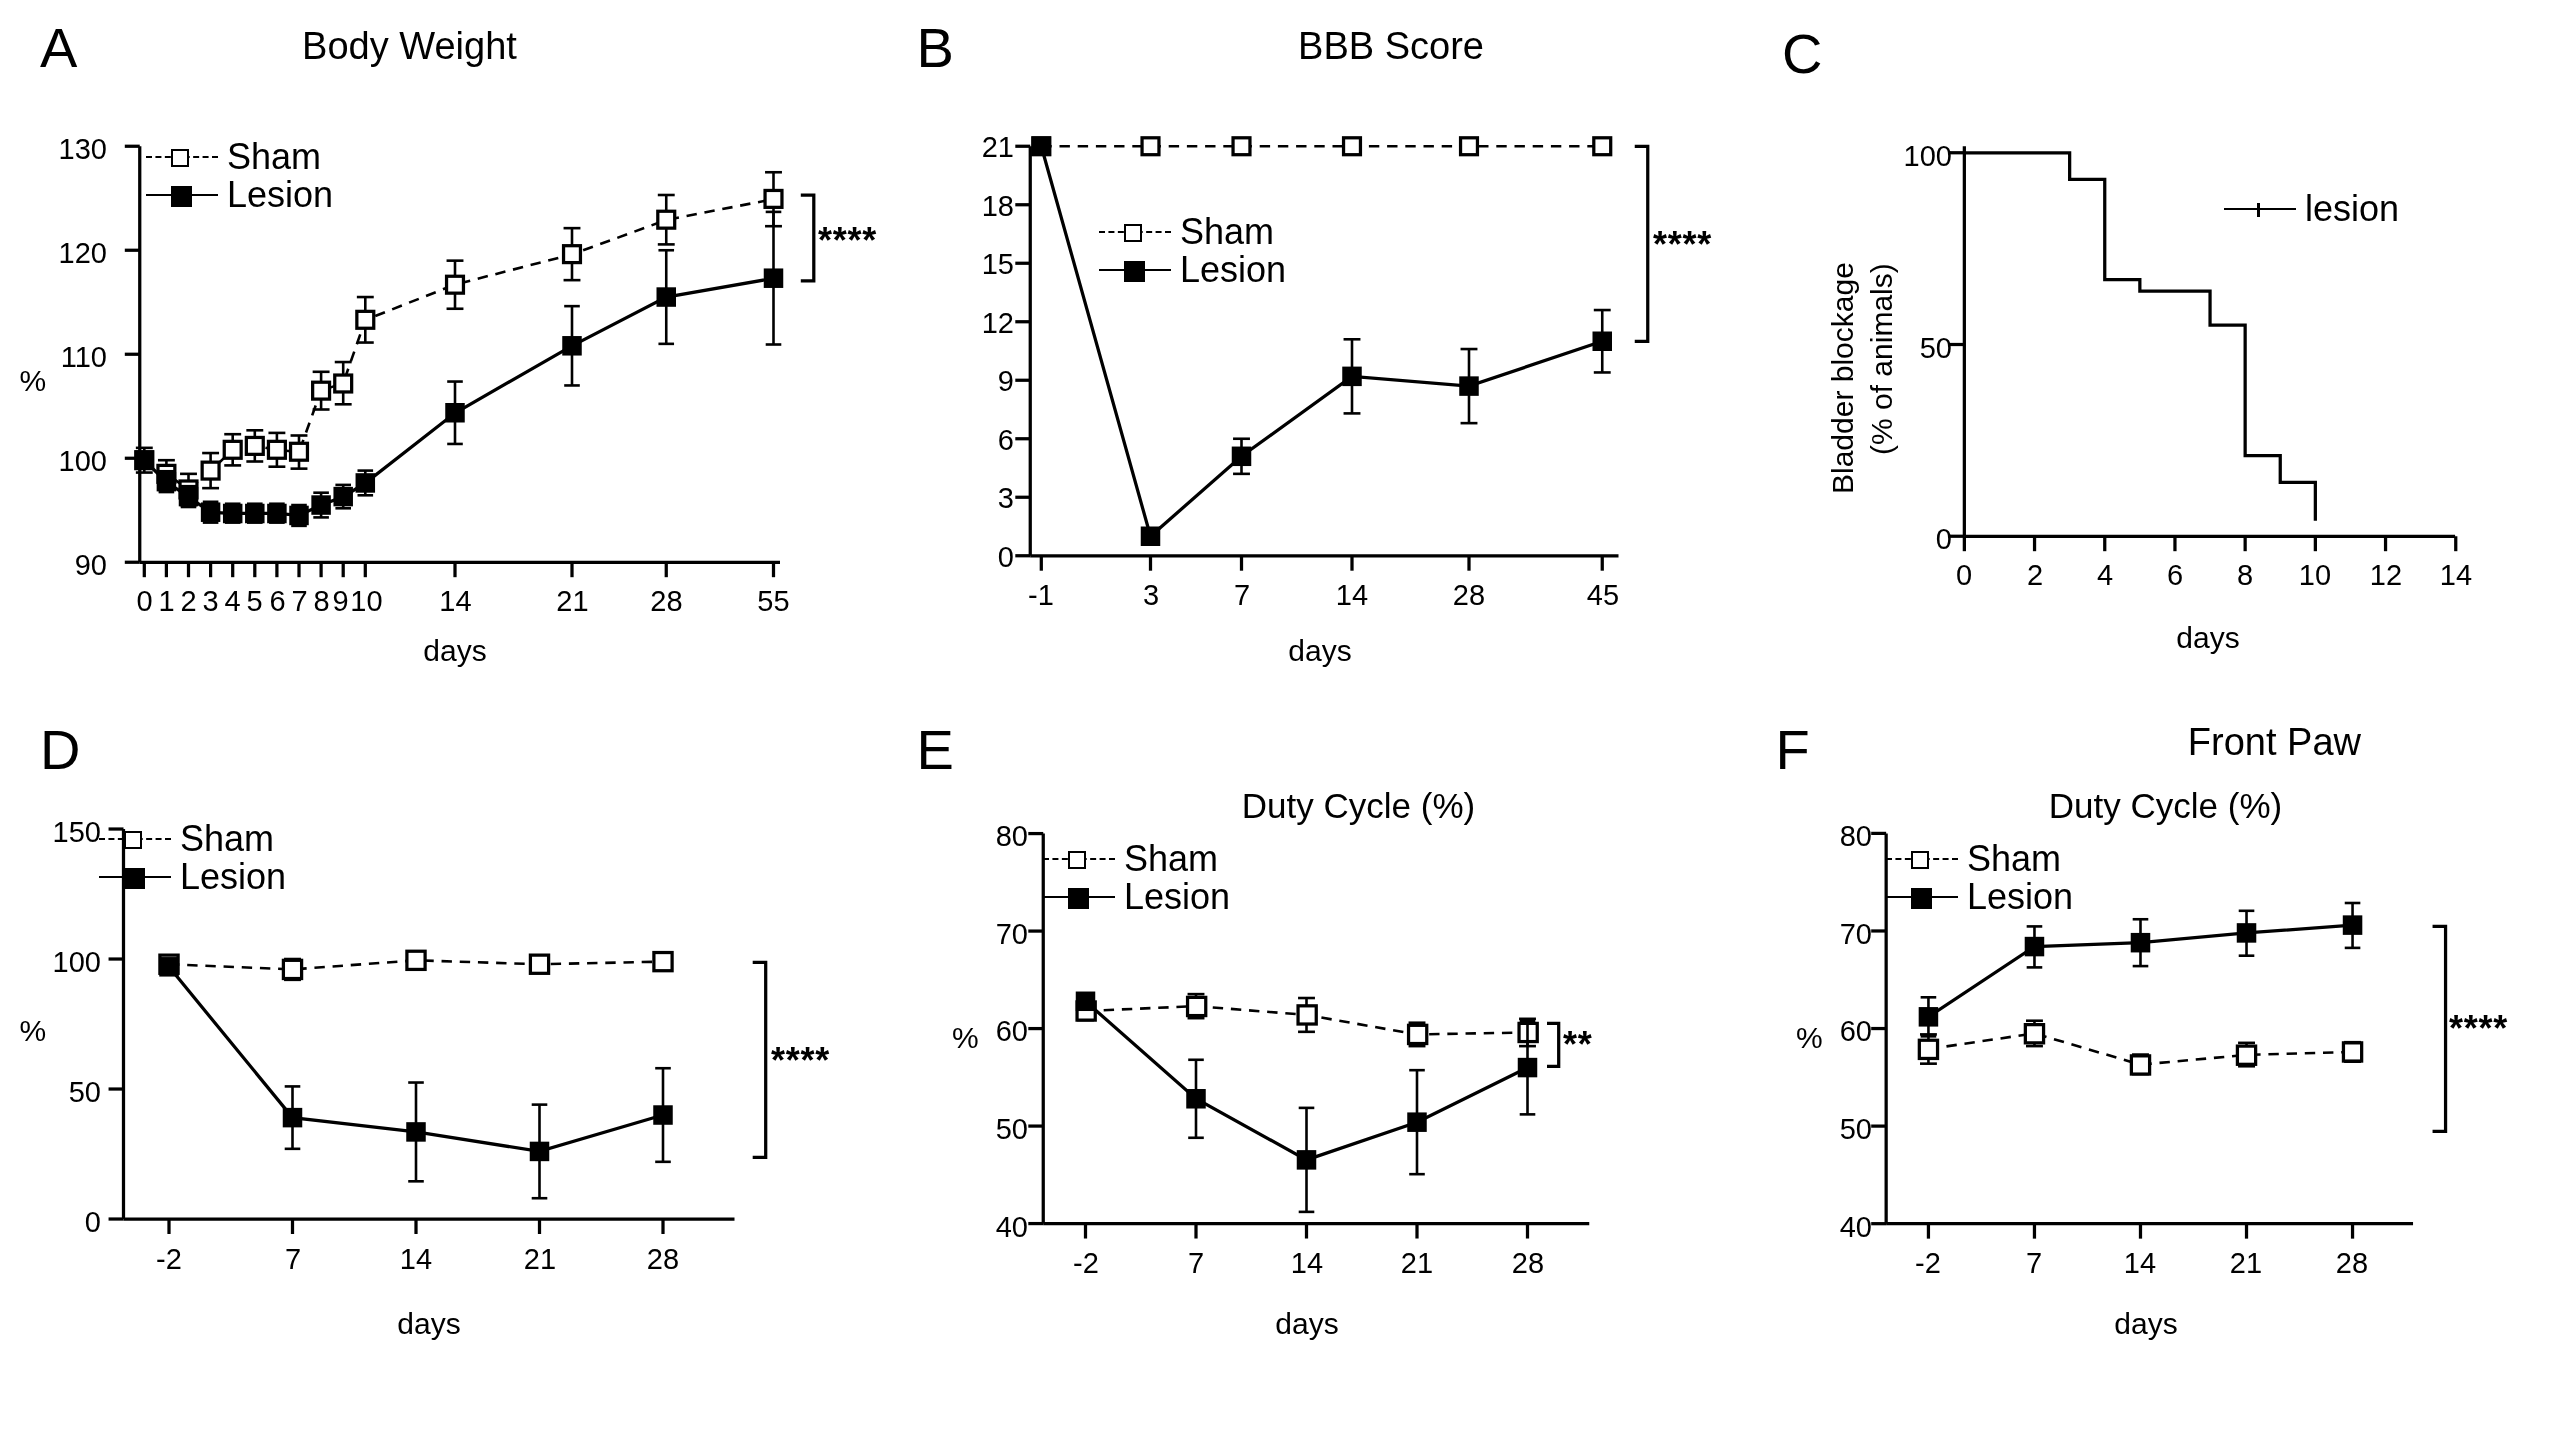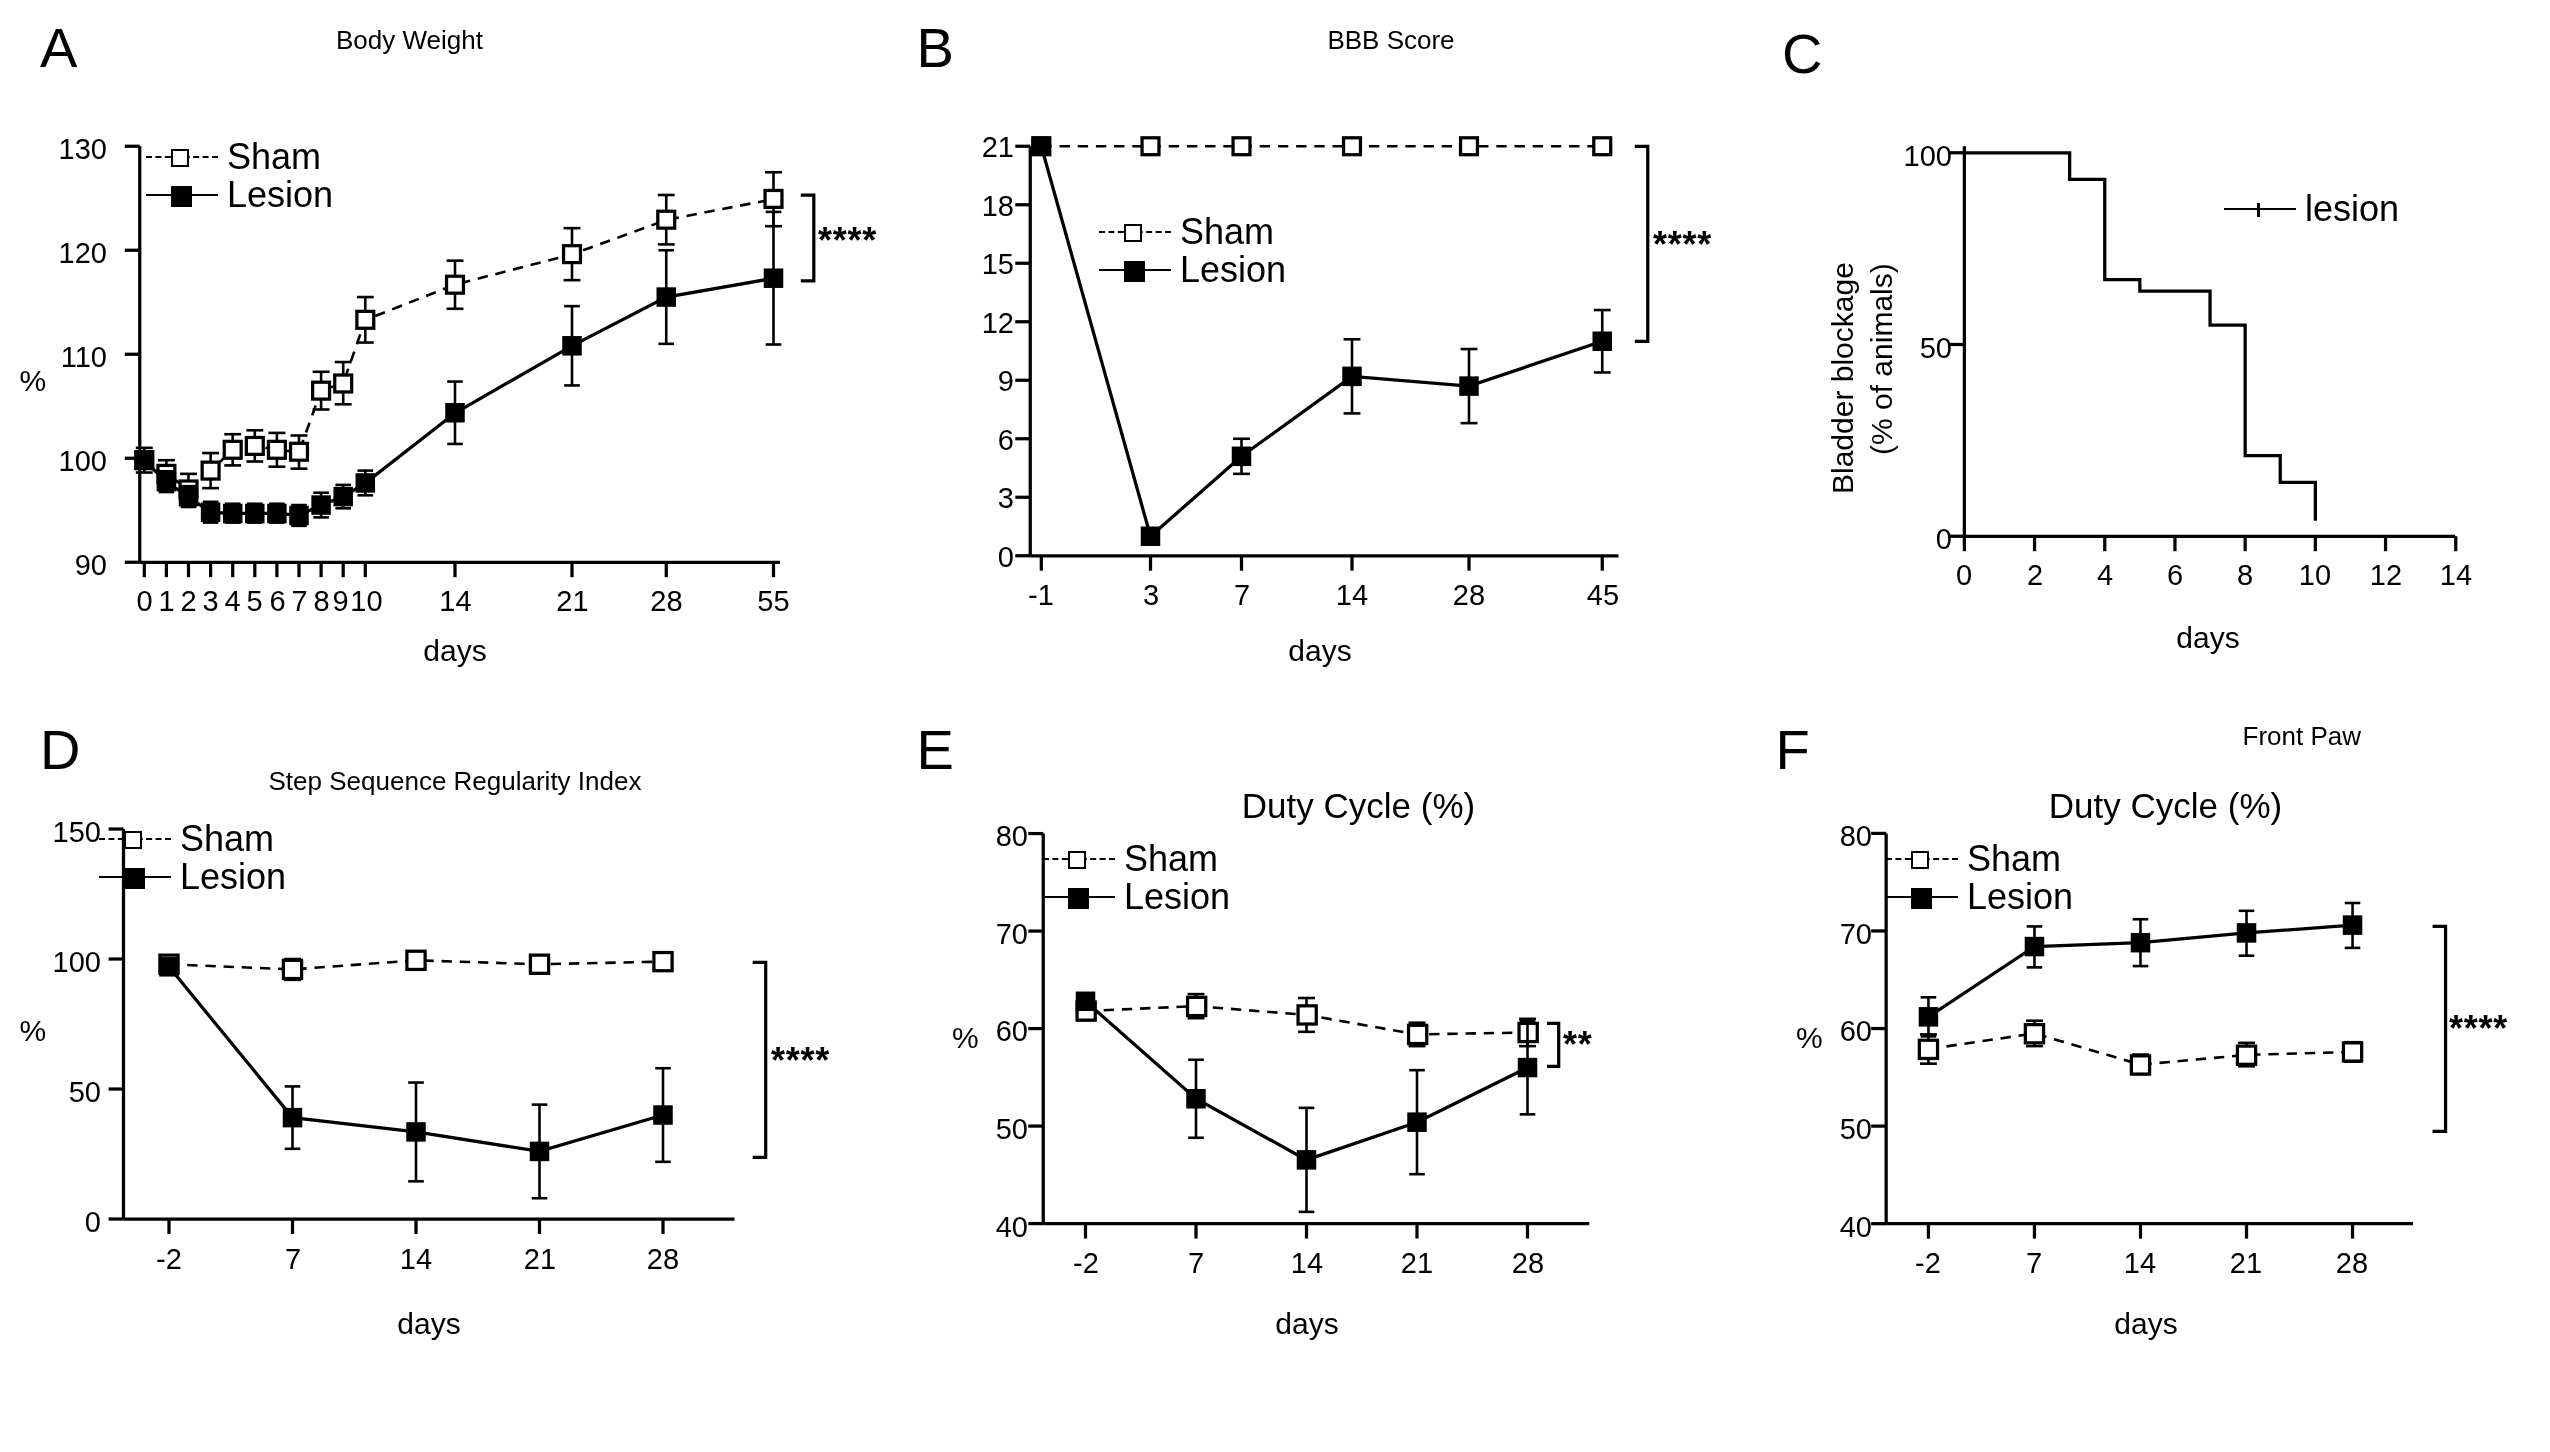--- a/index.html
+++ b/index.html
@@ -24,21 +24,21 @@
   }
   .panel-letter {
     position: absolute;
     font-size: 56px;
     font-weight: 400;
     line-height: 1;
     color: #000;
   }
   .panel-title {
     position: absolute;
-    font-size: 26px;
+    font-size: 38px;
     font-weight: 400;
     text-align: center;
     line-height: 1.1;
     color: #000;
     white-space: nowrap;
   }
   .panel-subtitle {
     position: absolute;
     font-size: 35px;
     font-weight: 400;
@@ -512,21 +512,20 @@
     <div class="tick-label xlab" style="left:466px;top:559px;width:46px;">8</div>
     <div class="tick-label xlab" style="left:536px;top:559px;width:46px;">10</div>
     <div class="tick-label xlab" style="left:607px;top:559px;width:46px;">12</div>
     <div class="tick-label xlab" style="left:677px;top:559px;width:46px;">14</div>
 
     <div class="axis-label-x" style="left:387px;top:621px;width:130px;">days</div>
   </div>
 
   <div class="panel" style="left:0;top:702px;width:897px;height:750px;">
     <div class="panel-letter" style="left:40px;top:19.5px;">D</div>
-    <div class="panel-title" style="left:91px;top:65px;width:728px;">Step Sequence Regularity Index</div>
 
     <div class="legend" style="left:99px;top:120px;">
       <div class="legend-row">
         <span class="legend-sym">
           <span class="legend-line-dashed"></span>
             <span class="legend-marker-open"></span>
         </span>
         <span class="legend-label">Sham</span>
       </div>
       <div class="legend-row">

